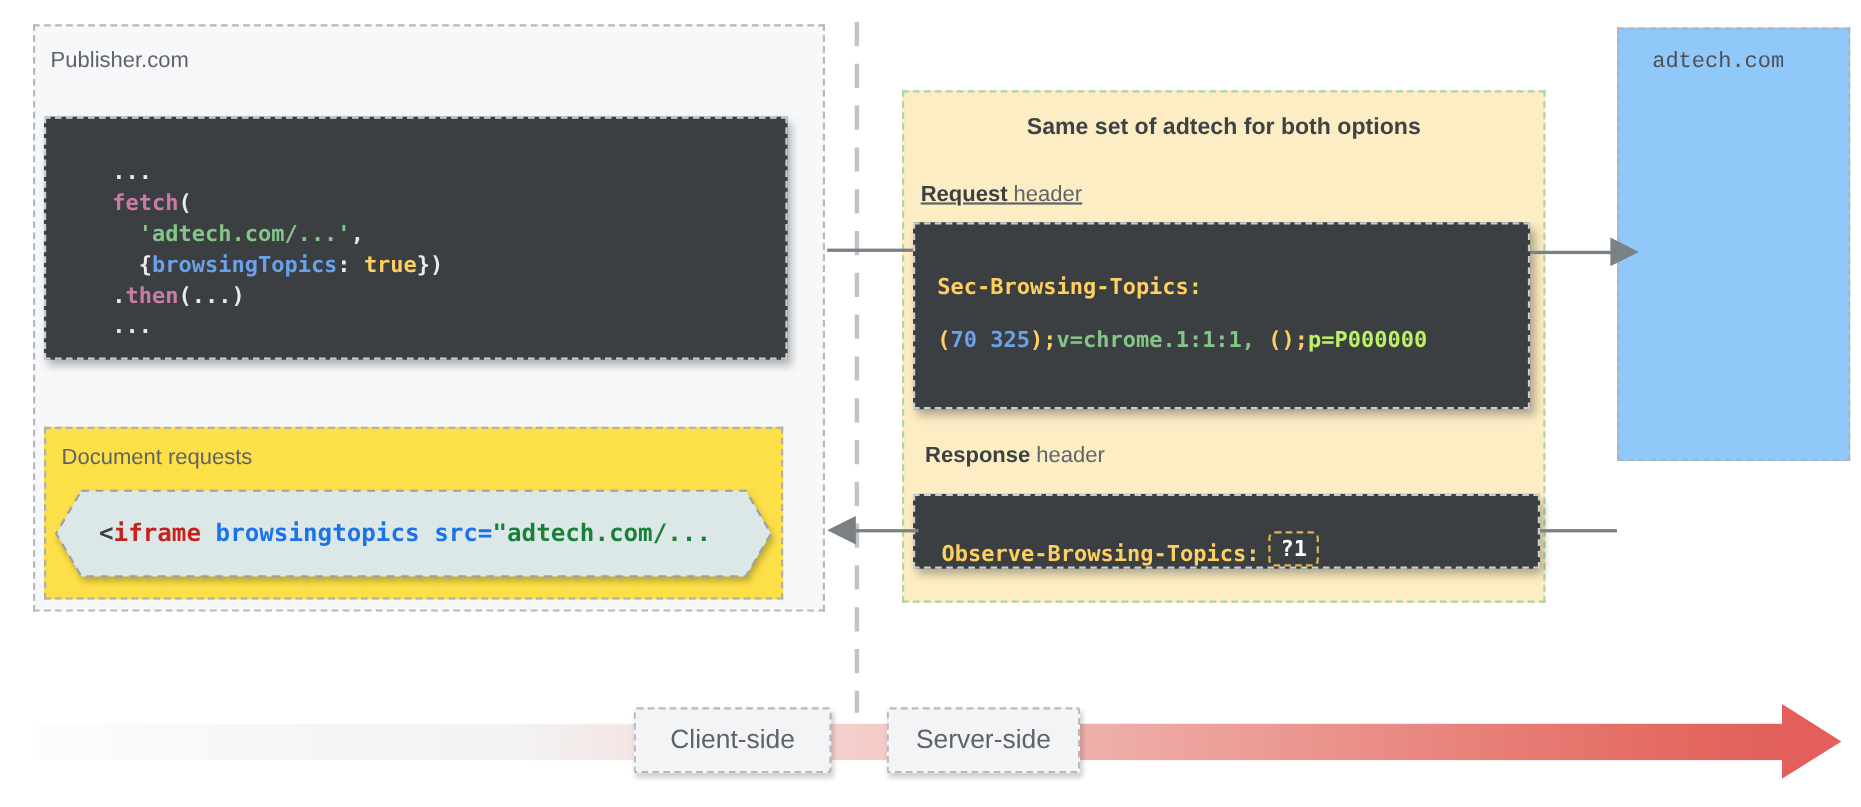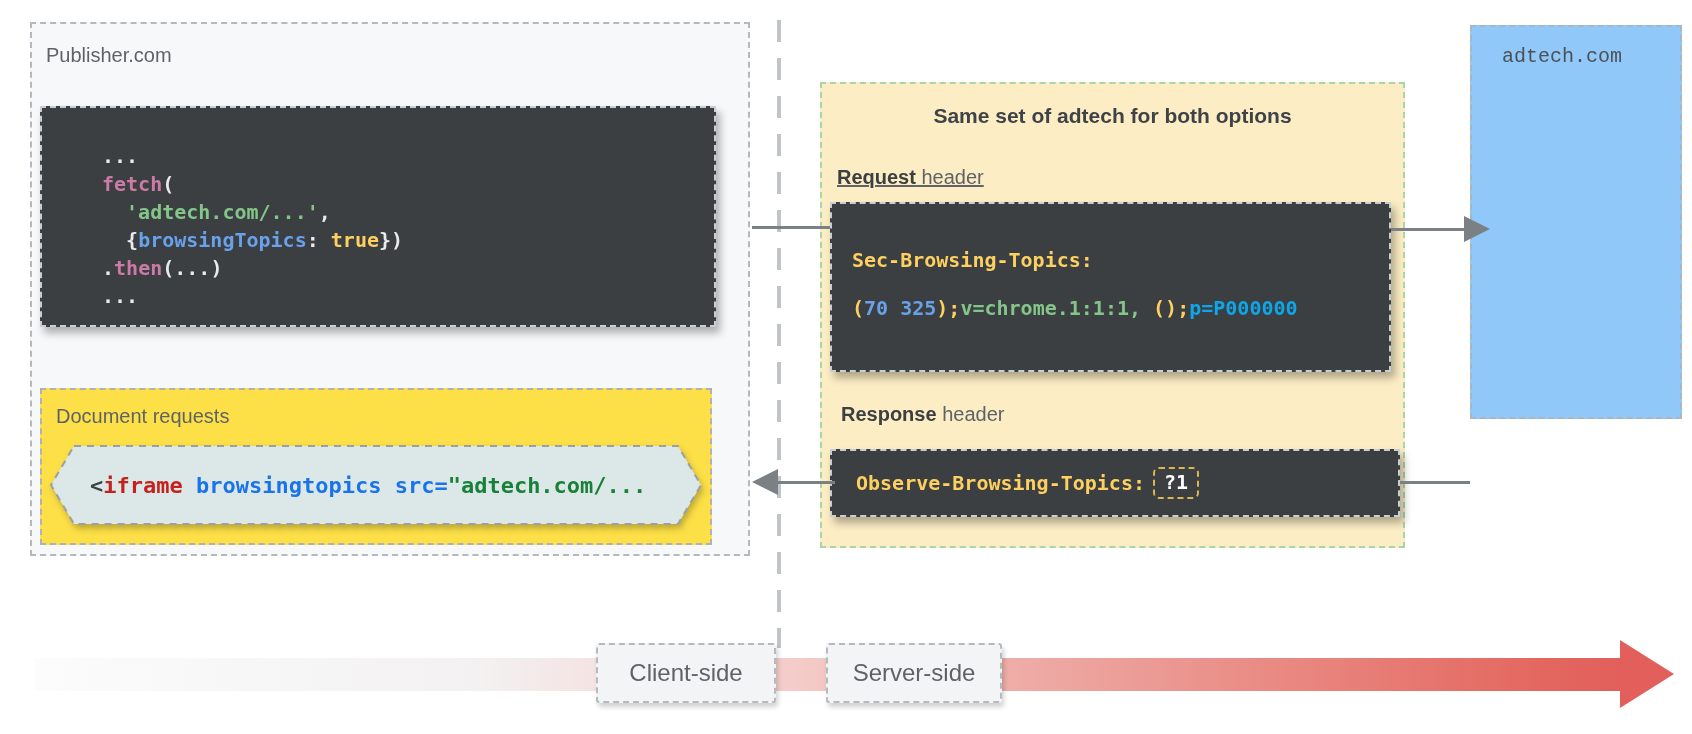--- a/index.html
+++ b/index.html
@@ -11,62 +11,62 @@
   .publisher{left:30px;top:22px;width:720px;height:534px;background:#f7f8f9;border:2px dashed #b5b9bd;}
   .box-label{position:absolute;font-size:20px;color:#5f6368;white-space:nowrap;}
 
   .codeblock{position:absolute;box-sizing:border-box;background:#3b3f42;border:2px dashed #c9ced2;
              box-shadow:4px 6px 8px rgba(0,0,0,0.30);}
   .fetchblock{left:40px;top:106px;width:676px;height:221px;}
   .code{font-family:"DejaVu Sans Mono",monospace;font-weight:bold;font-size:20px;}
   .fetchcode{position:absolute;left:60px;top:34px;}
   .cl{white-space:pre;line-height:28px;}
   .w{color:#e8eaed}.pink{color:#cc7ba6}.grn{color:#84c689}.blu{color:#69a1ea}
-  .yel{color:#fdd05f}.red{color:#0ea5e9}
+  .yel{color:#fdd05f}.red{color:#bef264}
 
   .docbox{left:40px;top:388px;width:672px;height:157px;background:#fde047;border:2px dashed #aeb2b6;}
   .hexwrap{position:absolute;left:8px;top:55px;width:652px;height:80px;}
   .hexwrap svg{filter:drop-shadow(2px 4px 3px rgba(0,0,0,0.25));}
   .iframecode{position:absolute;left:40px;top:0;height:80px;display:flex;align-items:center;font-size:22px;white-space:pre;}
   .lt{color:#3c4043}.tagred{color:#c5221f}.attrblu{color:#1a73e8}.strgrn{color:#188038}
 
   
   .divider{position:absolute;left:775px;top:20px;}
 
   
   .yellowpanel{left:820px;top:82px;width:585px;height:466px;background:#fcedc4;border:2px dashed #a9d6a9;}
   .panel-title{position:absolute;left:0;top:20px;width:100%;text-align:center;
                font-size:21px;font-weight:bold;color:#3f4347;}
   .hdr-label{position:absolute;font-size:20px;color:#5f6368;white-space:nowrap;}
   .hdr-label b{color:#3c4043;}
   .reqblock{left:830px;top:202px;width:561px;height:170px;}
   .reqline1{position:absolute;left:20px;top:44px;text-align:center;}
   .reqline2{position:absolute;left:20px;top:92px;white-space:pre;}
-  .respblock{left:830px;top:449px;width:570px;height:68px;display:flex;align-items:center;padding-left:24px;}
+  .respblock{left:830px;top:449px;width:570px;height:68px;display:flex;align-items:flex-end;padding-left:24px;}
   .chip{display:inline-block;margin-left:8px;padding:1px 9px 3px 9px;border:2px dashed #e0b54e;
         border-radius:6px;color:#ffffff;}
 
   
   .adtech{left:1470px;top:25px;width:212px;height:394px;background:#8fc8f9;border:2px dashed #aab6bf;font-family:Liberation Mono, monospace;}
 
   
   .hline{position:absolute;height:3px;background:#7b8085;}
   .tri-right{position:absolute;width:0;height:0;border-top:13px solid transparent;
              border-bottom:13px solid transparent;border-left:26px solid #7b8085;}
   .tri-left{position:absolute;width:0;height:0;border-top:13px solid transparent;
             border-bottom:13px solid transparent;border-right:26px solid #7b8085;}
 
   
   .band{position:absolute;left:35px;top:658px;width:1587px;height:33px;
         background:linear-gradient(to right,#fcfcfd 0%,#f3f1f1 28%,#f5d2cf 45%,#efb0ab 60%,#e98a83 78%,#e3675f 95%,#e25f5c 100%);}
   .band-head{position:absolute;left:1620px;top:640px;width:0;height:0;
              border-top:34px solid transparent;border-bottom:34px solid transparent;border-left:54px solid #e25f5c;}
   .sidebox{position:absolute;top:643px;height:60px;box-sizing:border-box;background:#f3f4f5;
            border:2px dashed #b6babe;border-radius:3px;box-shadow:2px 4px 5px rgba(0,0,0,0.18);
-           display:flex;align-items:center;justify-content:center;font-size:24px;color:#5f6368;margin-left:20px;}
+           display:flex;align-items:center;justify-content:center;font-size:24px;color:#5f6368;}
   .clientbox{left:576px;width:180px;}
   .serverbox{left:806px;width:176px;}
 </style>
 </head>
 <body>
 
 <div class="canvas">
 
   <div class="dashedbox publisher">
     <div class="box-label" style="left:14px;top:20px;">Publisher.com</div>

